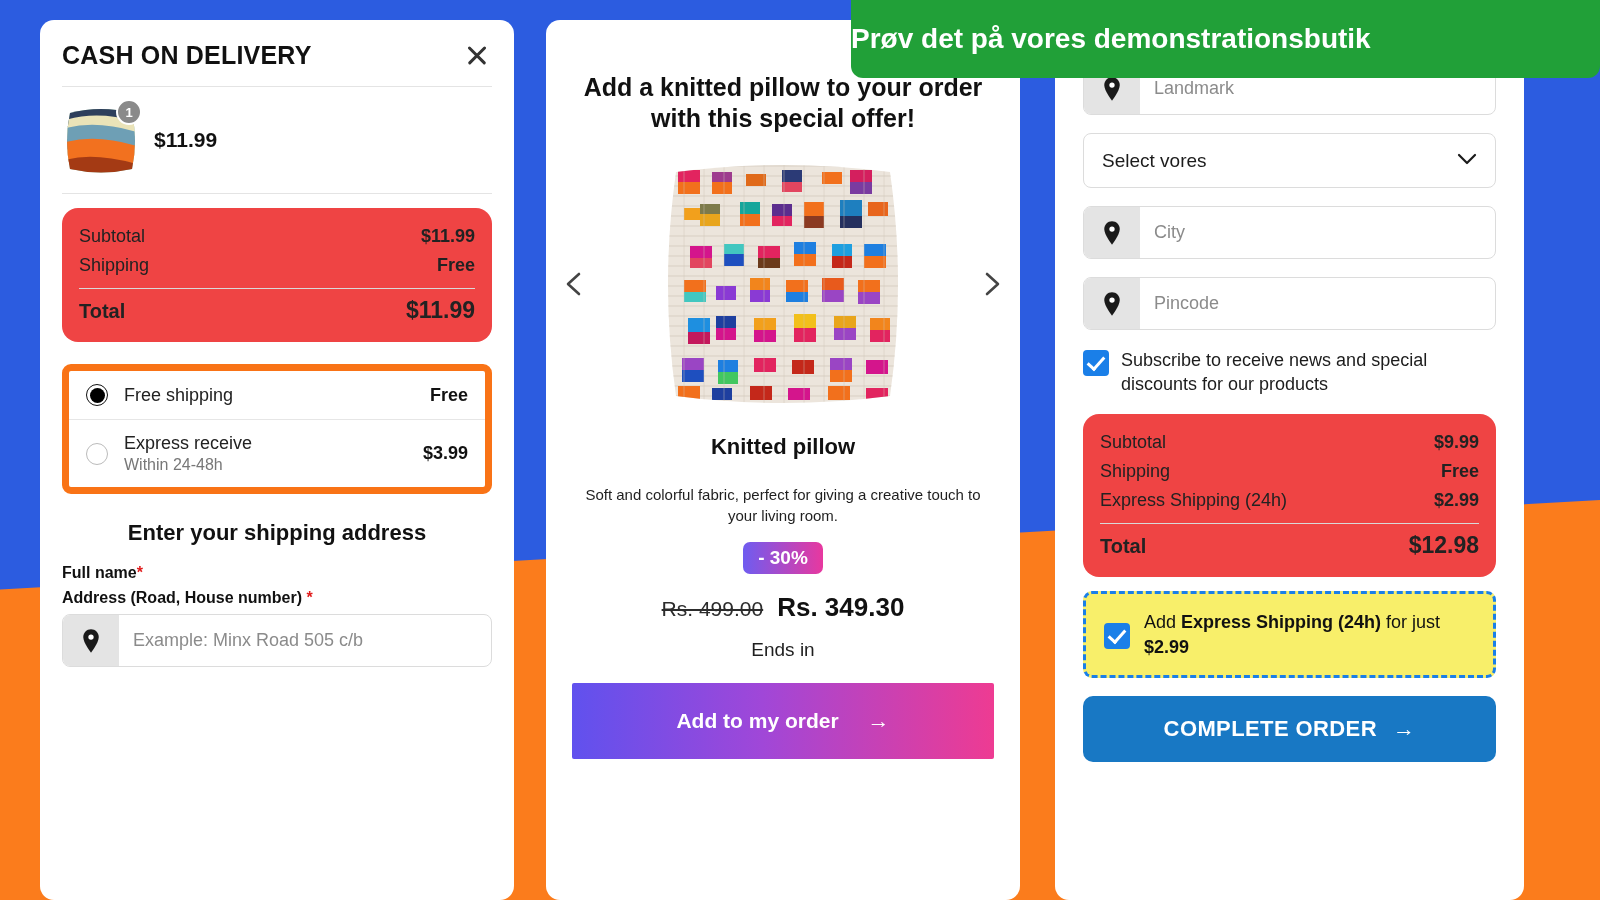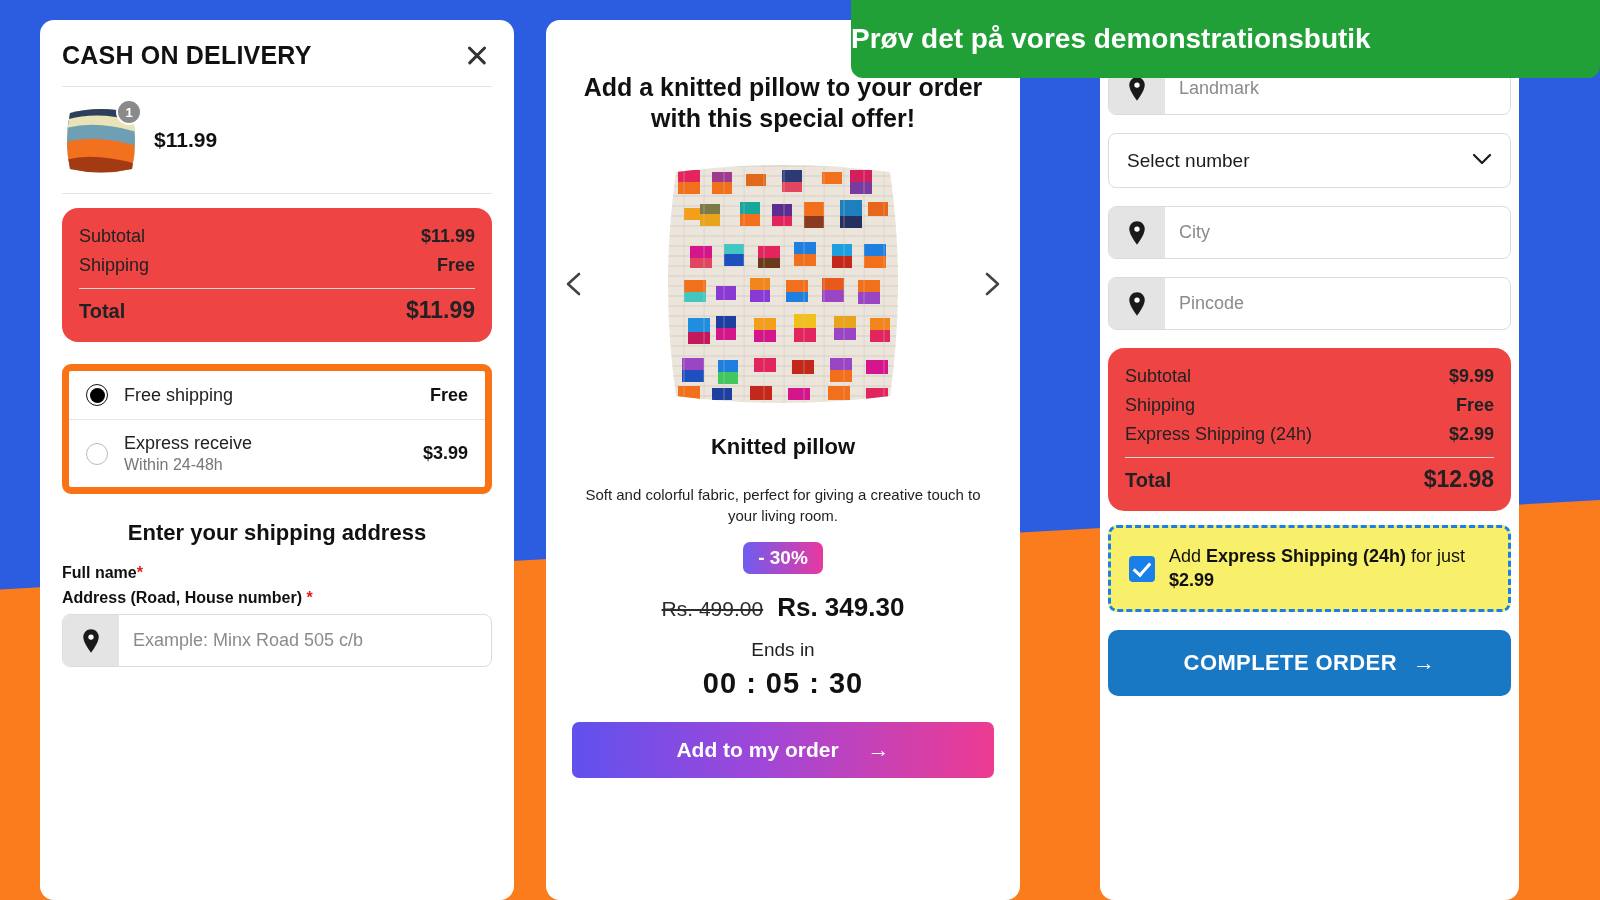--- a/index.html
+++ b/index.html
@@ -179,33 +179,33 @@
   .price-old {
     font-size: 21px; color: #2c2c2c; text-decoration: line-through;
   }
   .price-new { font-size: 26px; font-weight: bold; color: #111; }
   .ends-label { text-align: center; font-size: 19px; color: #1f1f1f; margin-top: 16px; }
   .countdown {
     text-align: center; font-size: 29px; font-weight: bold;
     color: #111; letter-spacing: 1px; margin-top: 6px;
   }
   .cta-gradient {
-    display: block; width: 100%; height: 56px; margin-top: 22px;
-    border: 0; border-radius: 7px; cursor: pointer;
+    display: block; width: 100%; height: 76px; margin-top: 22px;
+    border: 0; border-radius: 2px; cursor: pointer;
     background: linear-gradient(90deg, #6051ee 0%, #a047d8 45%, #ee3b92 100%);
     color: #fff; font-size: 21px; font-weight: bold;
     font-family: inherit;
     display: flex; align-items: center; justify-content: center; gap: 29px;
   }
 
   
   #panel-right {
-    left: 1100px; top: 0px; width: 419px; height: 900px;
+    left: 1055px; top: 0px; width: 469px; height: 900px;
     border-radius: 0 0 14px 14px;
-    padding: 0 8px;
+    padding: 0 28px;
   }
   .select-field {
     height: 55px; border: 1px solid #dcdcdc; border-radius: 8px;
     display: flex; align-items: center; justify-content: space-between;
     padding: 0 18px; margin-bottom: 18px; background: #fff; cursor: pointer;
   }
   .select-field .sel-text { font-size: 19px; color: #1c1c1c; }
   .checkbox-row {
     display: flex; align-items: flex-start; gap: 12px; margin: 4px 0 18px 0;
   }
@@ -497,21 +497,20 @@
   <div class="badge-wrap">
     <span class="discount-badge">- 30%</span>
   </div>
 
   <div class="price-row">
     <span class="price-old">Rs. 499.00</span>
     <span class="price-new">Rs. 349.30</span>
   </div>
 
   <div class="ends-label">Ends in</div>
-  <div class="countdown">00 : 05 : 30</div>
 
   <button class="cta-gradient">
     <span>Add to my order</span>
     <span class="arrow-glyph">→</span>
   </button>
 </div>
 
 <div class="panel" id="panel-right">
 
   <div style="height:62px"></div>
@@ -520,21 +519,21 @@
     <div class="ic">
       <svg width="20" height="24" viewBox="0 0 24 28" fill="#1a1a1a">
         <path d="M12 0C6.8 0 2.7 4.1 2.7 9.3c0 7 9.3 18.7 9.3 18.7s9.3-11.7 9.3-18.7C21.3 4.1 17.2 0 12 0z"></path>
         <circle cx="12" cy="9.3" r="3.2" fill="#fff"></circle>
       </svg>
     </div>
     <input type="text" placeholder="Landmark" style="">
   </div>
 
   <div class="select-field">
-    <span class="sel-text">Select number</span>
+    <span class="sel-text">Select vores</span>
     <span>
       <svg width="20" height="13" viewBox="0 0 20 13" fill="none" stroke="#1a1a1a" stroke-width="2.2" stroke-linecap="round" stroke-linejoin="round">
         <polyline points="2,2 10,10 18,2"></polyline>
       </svg>
     </span>
   </div>
 
   <div class="field">
     <div class="ic">
       <svg width="20" height="24" viewBox="0 0 24 28" fill="#1a1a1a">
@@ -548,20 +547,24 @@
   <div class="field">
     <div class="ic">
       <svg width="20" height="24" viewBox="0 0 24 28" fill="#1a1a1a">
         <path d="M12 0C6.8 0 2.7 4.1 2.7 9.3c0 7 9.3 18.7 9.3 18.7s9.3-11.7 9.3-18.7C21.3 4.1 17.2 0 12 0z"></path>
         <circle cx="12" cy="9.3" r="3.2" fill="#fff"></circle>
       </svg>
     </div>
     <input type="text" placeholder="Pincode" style="">
   </div>
 
+  <div class="checkbox-row">
+    <div class="cbox"></div>
+    <div class="checkbox-label">Subscribe to receive news and special discounts for our products</div>
+  </div>
 
   <div class="totals-box">
     <div class="t-row">
       <span>Subtotal</span>
       <span class="val">$9.99</span>
     </div>
     <div class="t-row">
       <span>Shipping</span>
       <span class="val">Free</span>
     </div>

